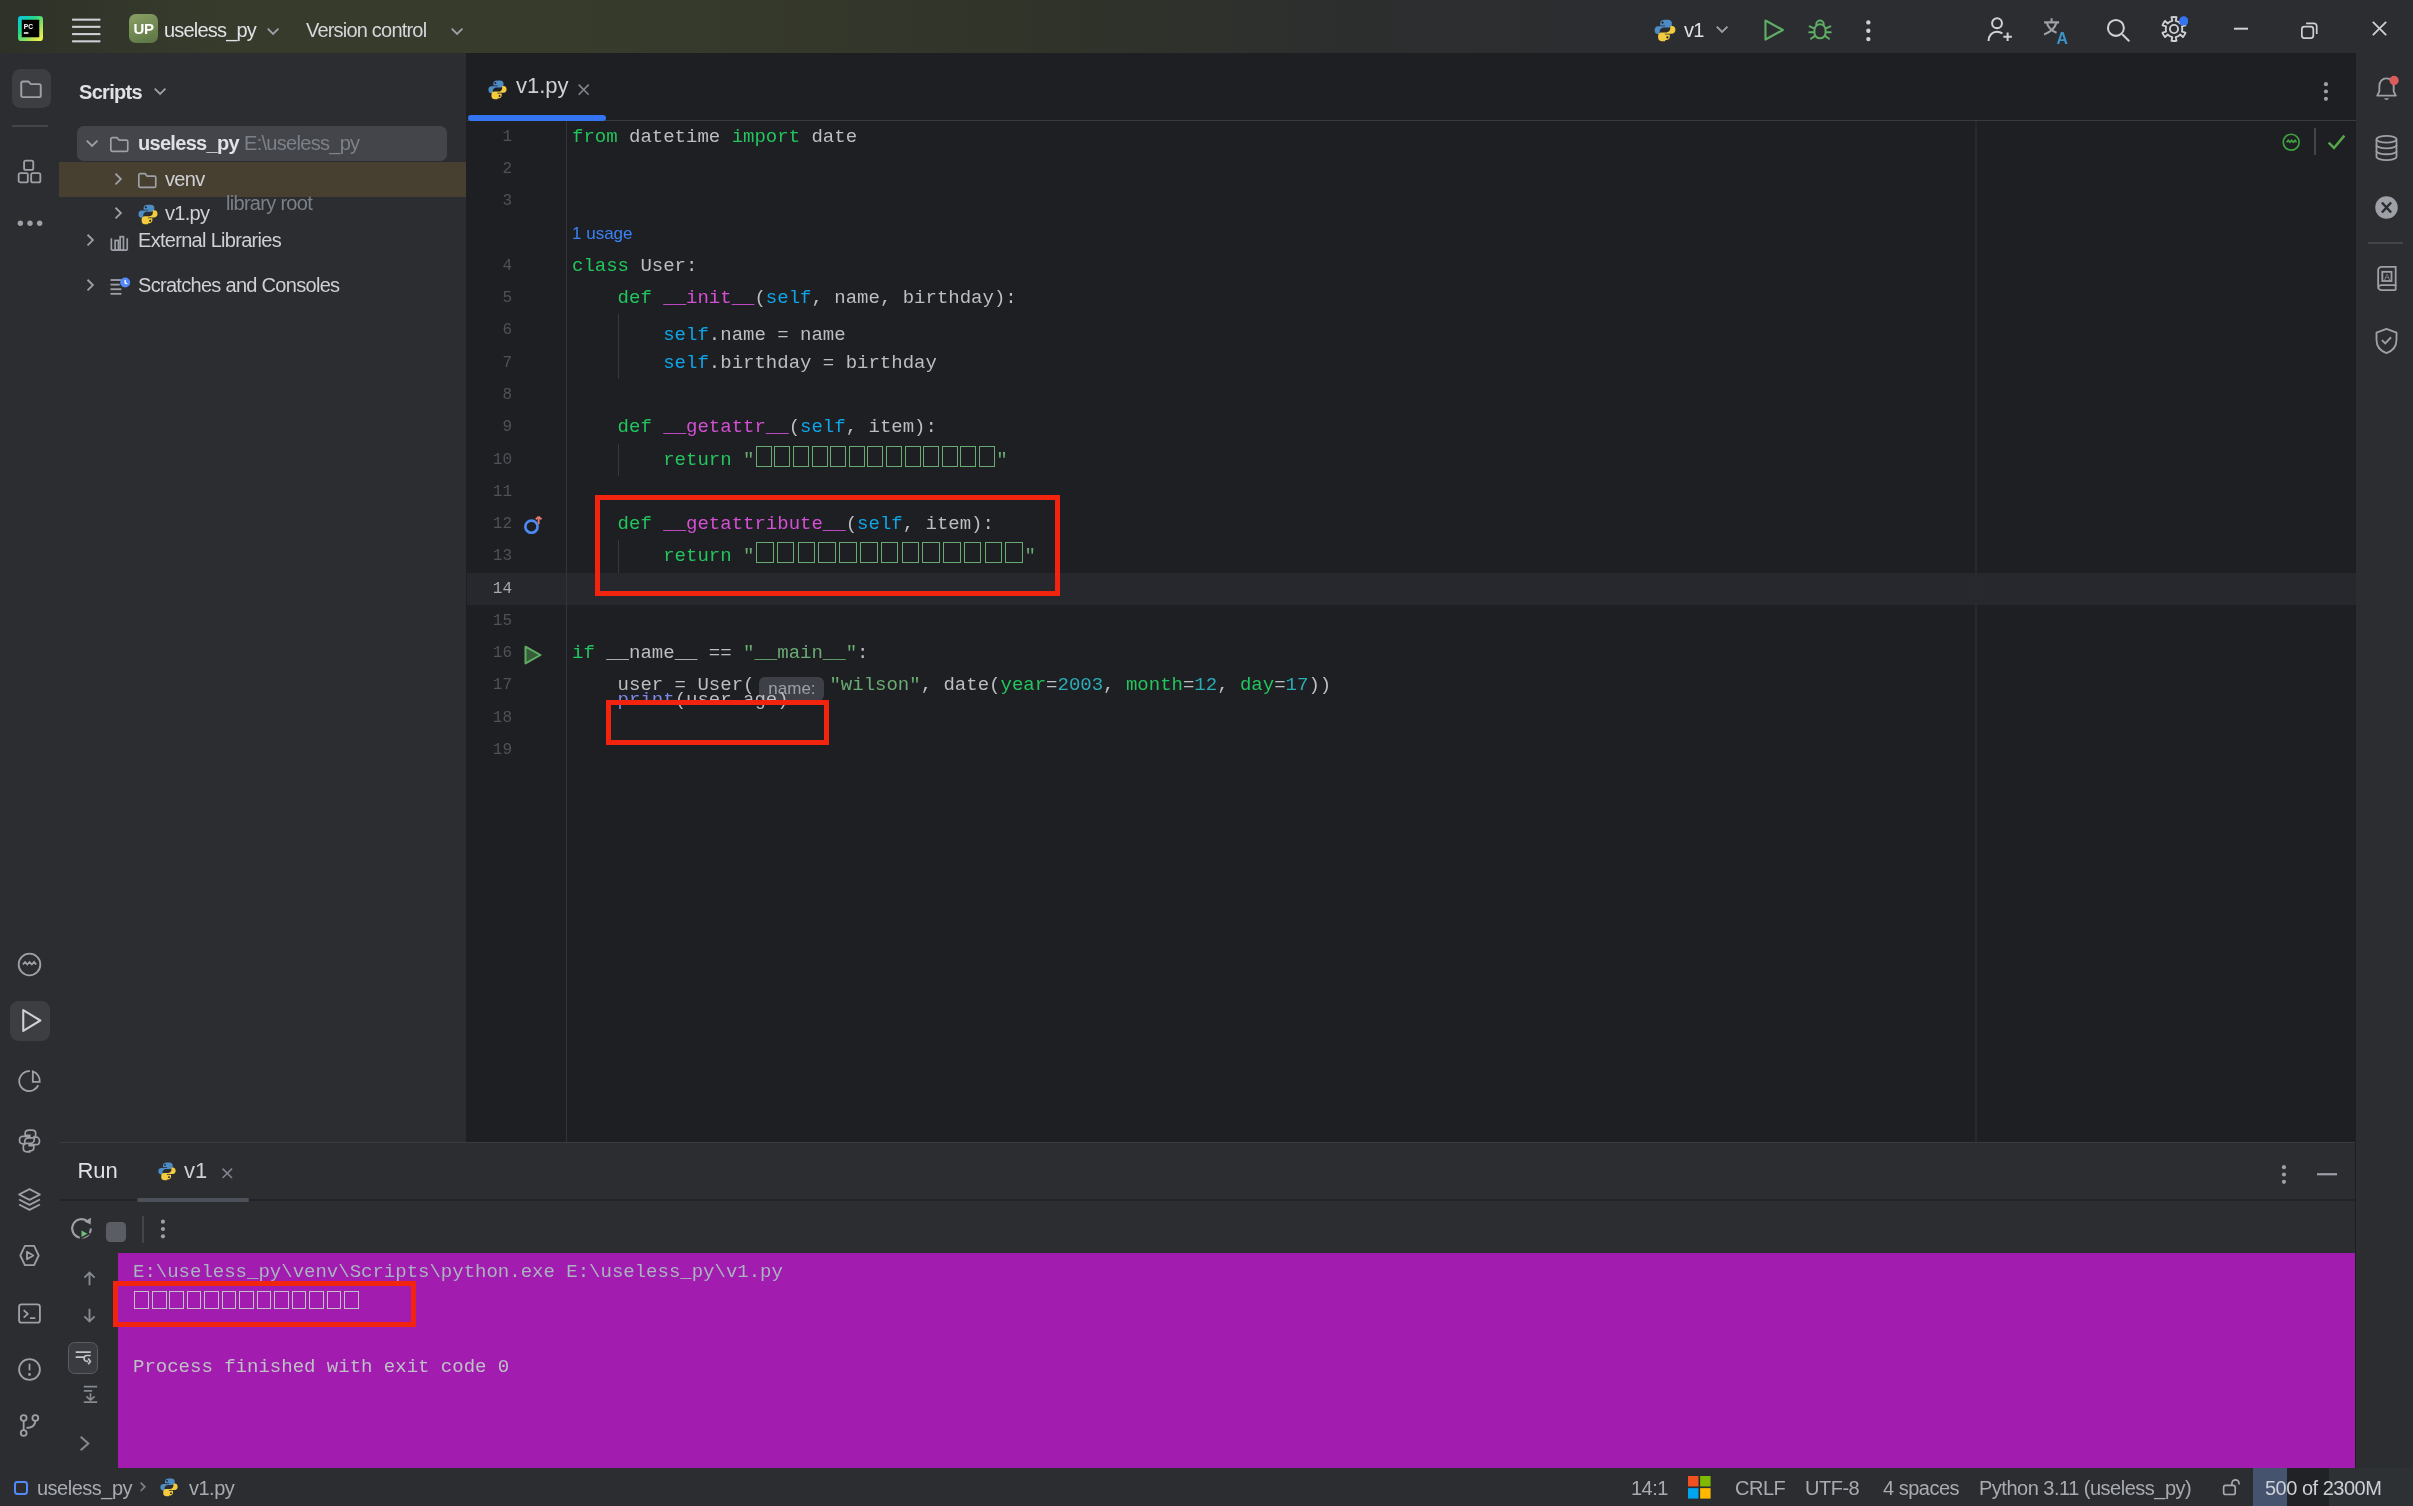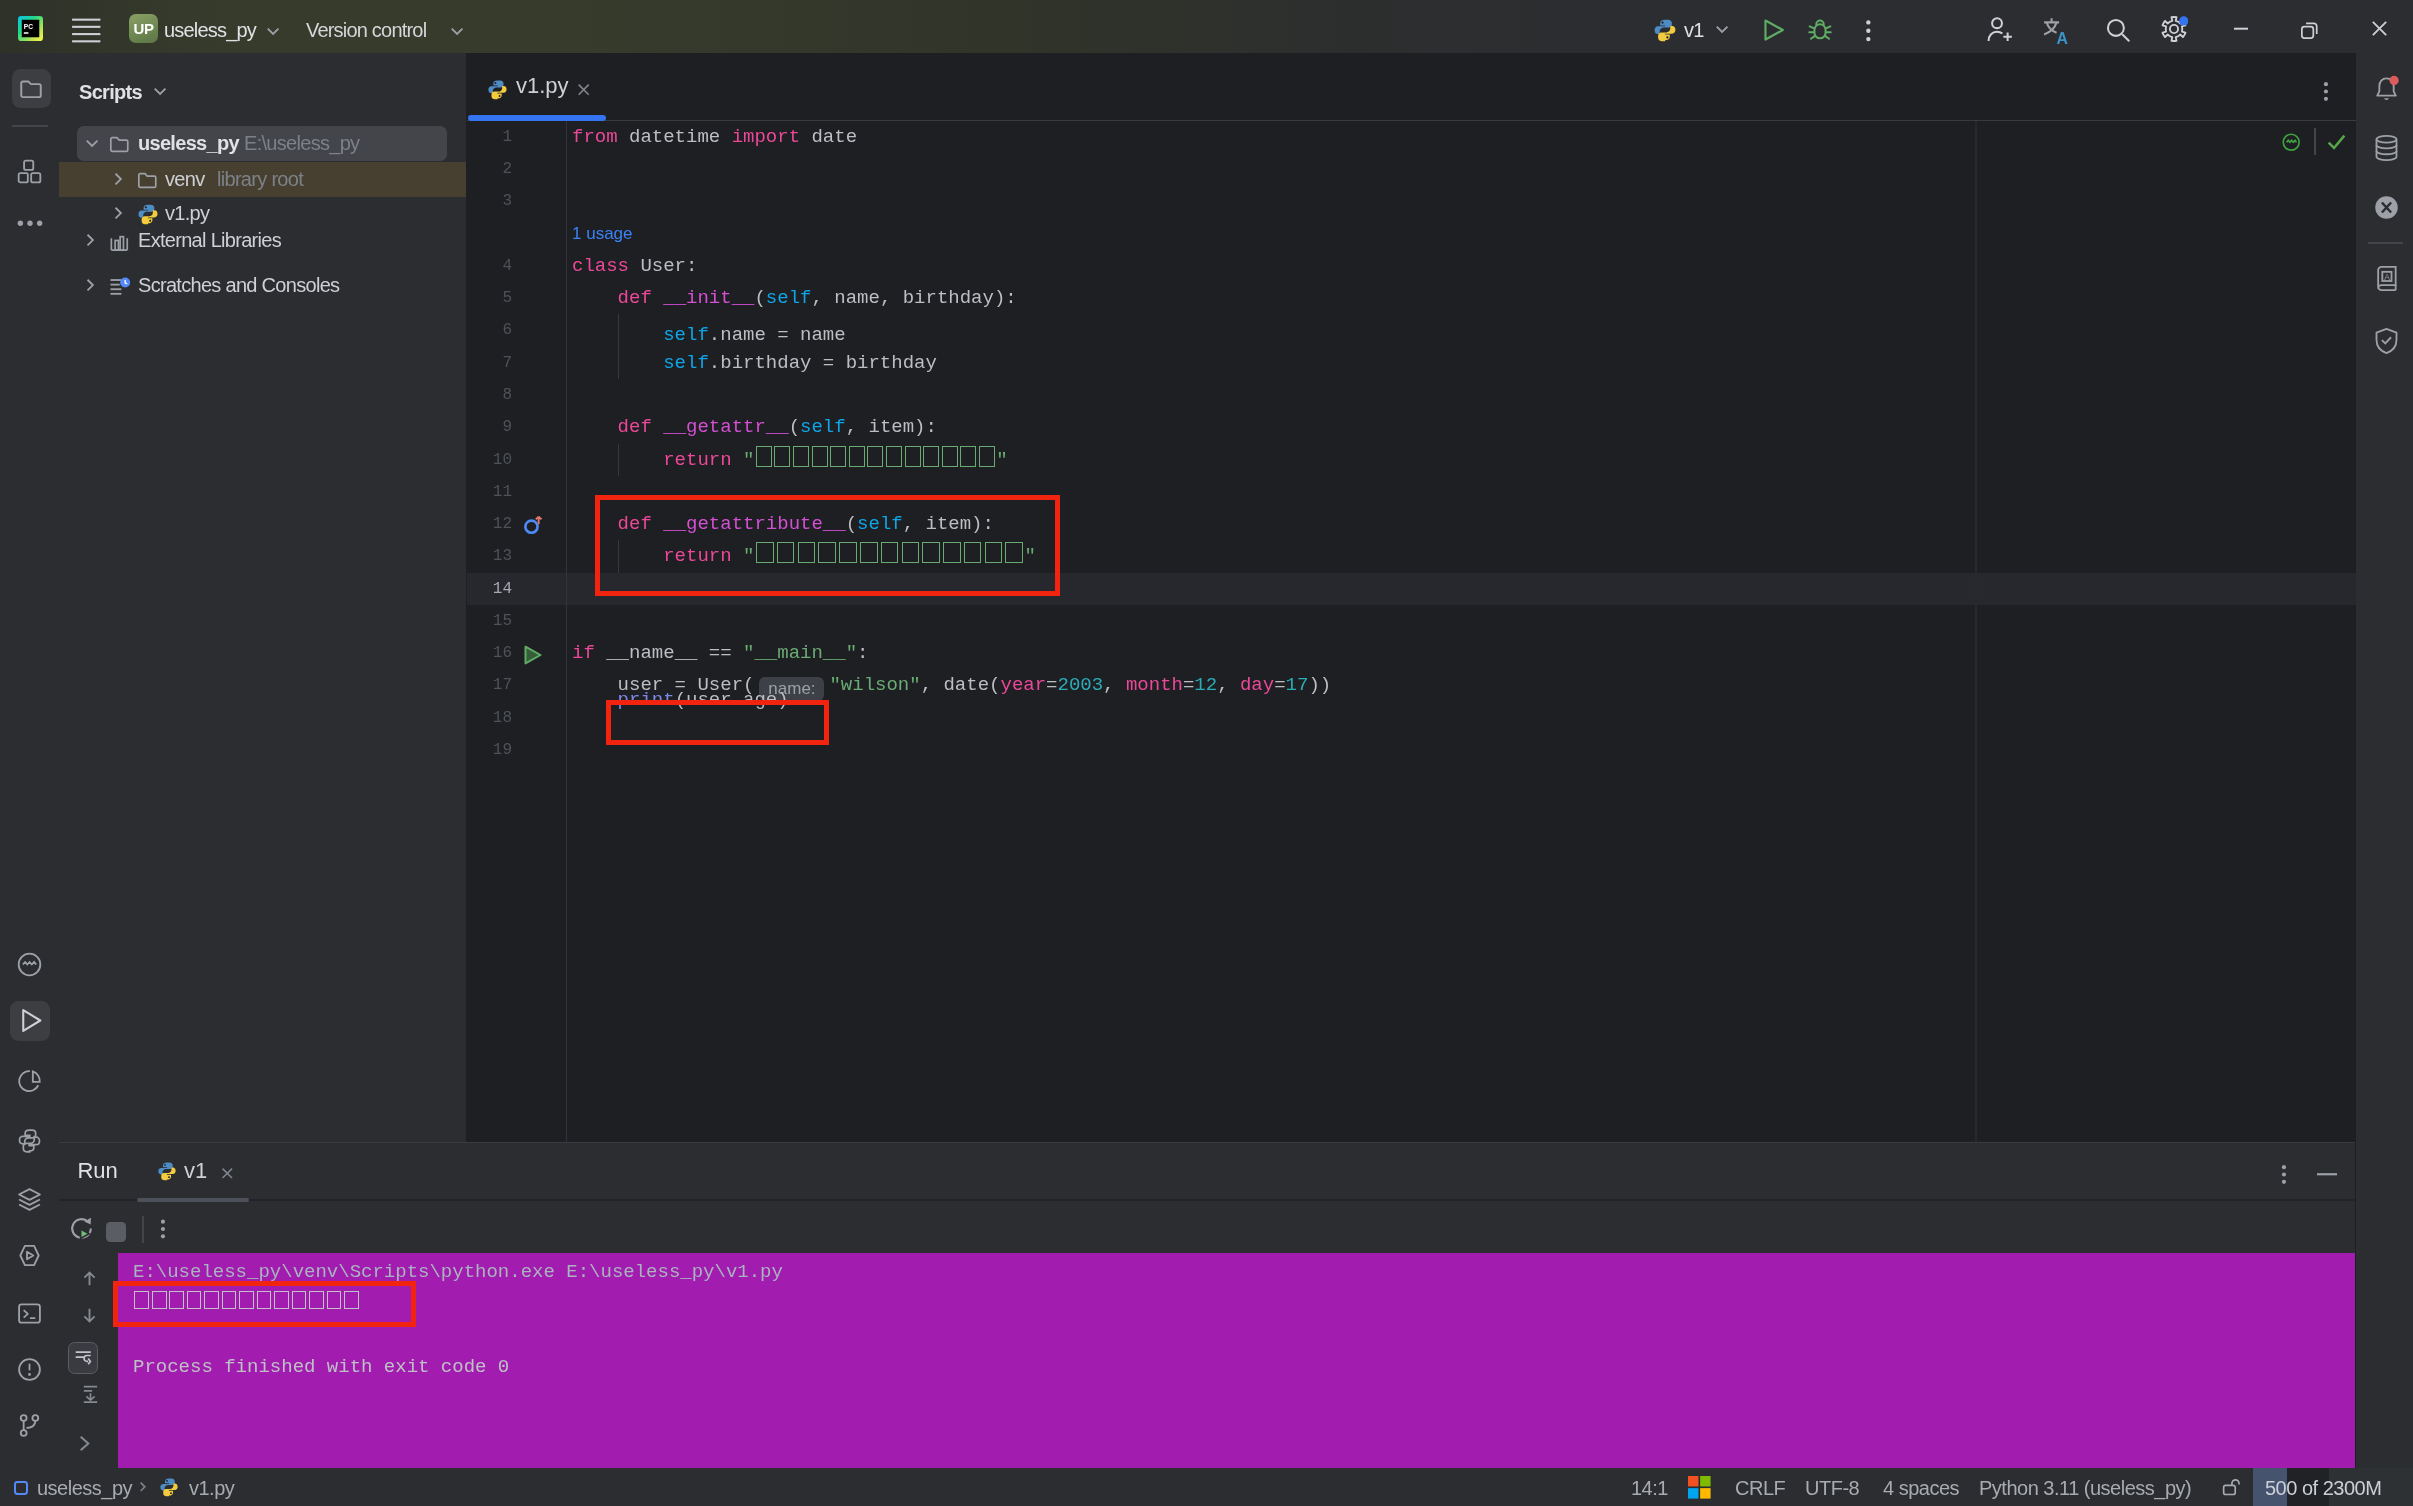--- a/index.html
+++ b/index.html
@@ -17,21 +17,21 @@
 #project { position:absolute; left:59px; top:53px; width:407px; height:1089px; background:#2b2d30; }
 .trow { position:absolute; left:0; width:407px; height:35px; }
 .ttext { position:absolute; font-size:20px; letter-spacing:-0.7px; color:#ced0d6; line-height:35px; }
 .tgray { color:#7c8088; }
 
 #editor { position:absolute; left:467px; top:53px; width:1889px; height:1089px; background:#1e1f22; }
 #tabbar { position:absolute; left:0; top:0; width:1889px; height:68px; border-bottom:1.7px solid #393b40; }
 #gutter-sep { position:absolute; left:99px; top:68px; width:0.8px; height:1022px; background:#313438; }
 .lnum { position:absolute; width:45px; text-align:right; font-family:"Liberation Mono",monospace; font-size:16px; color:#4e5157; line-height:32px; left:0; }
 .cline { position:absolute; left:105px; white-space:pre; font-family:"Liberation Mono",monospace; font-size:19px; line-height:32px; color:#bcbec4; }
-.k { color:#ec4899; } .m { color:#d44fd4; } .s { color:#6aab73; } .sf { color:#0ea5e9; }
+.k { color:#22c55e; } .m { color:#d44fd4; } .s { color:#6aab73; } .sf { color:#0ea5e9; }
 .n { color:#2aacb8; } .pr { color:#7d87e8; }
 .cjk { display:inline-block; border:1.7px solid currentColor; vertical-align:-1.7px; }
 .cjk1 { width:16px; height:21px; margin:0 1.3px; }
 .cjk2 { width:17.6px; height:21px; margin:0 1.6px; }
 .redbox { position:absolute; border:5px solid #f3240f; }
 
 #rightstripe { position:absolute; left:2356px; top:53px; width:58px; height:1415px; background:#2b2d30; }
 
 #runpanel { position:absolute; left:59px; top:1142px; width:2296px; height:326px; background:#2b2d30; border-top:1.7px solid #393b40; }
 #console { position:absolute; left:59px; top:110px; width:2237px; height:216px; background:#a21caf; }
@@ -280,21 +280,21 @@
 
   <div class="abs" style="left:0px;top:109px;width:407px;height:35px;background:#474030;"></div>
   <div class="trow" style="top:109px;">
     <svg class="abs" style="left:55px;top:10px" width="9.2" height="14.2" viewBox="0 0 12 18">
         <path fill="none" stroke="#9da0a6" stroke-width="2.4" d="M2 2l7 7-7 7"></path>
       </svg>
     <svg class="abs" style="left:77px;top:6.7px" width="22.6" height="22.6" viewBox="0 0 24 24">
         <use href="#folder"></use>
       </svg>
     <div class="ttext" style="left:106px;">venv</div>
-    <div class="ttext tgray" style="left:158px;">library root</div>
+    <div class="ttext tgray" style="left:167px;margin-top:24px;">library root</div>
   </div>
 
   <div class="trow" style="top:143px;">
     <svg class="abs" style="left:55px;top:10px" width="9.2" height="14.2" viewBox="0 0 12 18">
         <path fill="none" stroke="#9da0a6" stroke-width="2.4" d="M2 2l7 7-7 7"></path>
       </svg>
     <svg class="abs" style="left:78px;top:6.7px" width="22" height="22" viewBox="0 0 24 24">
         <use href="#pylogo"></use>
       </svg>
     <div class="ttext" style="left:106px;">v1.py</div>

